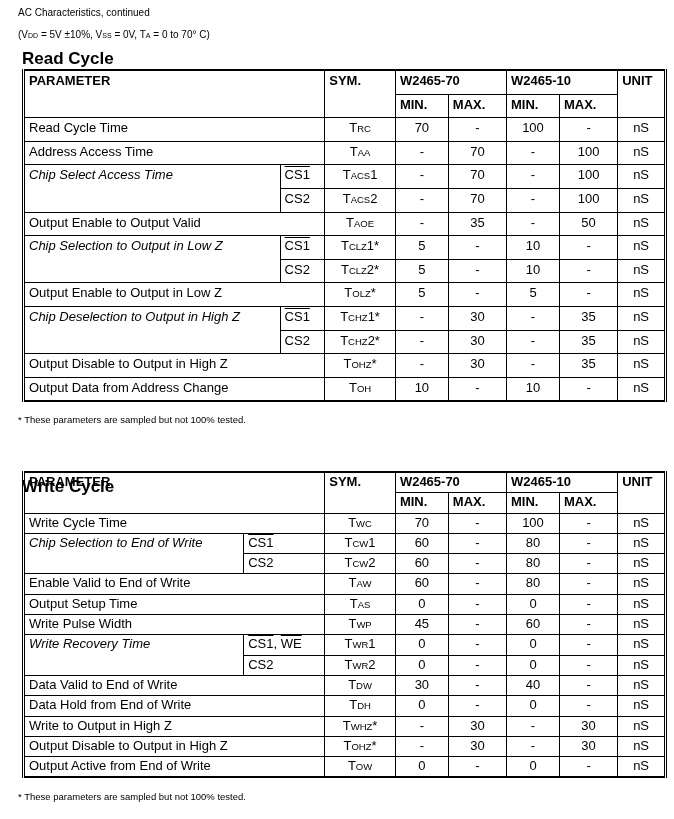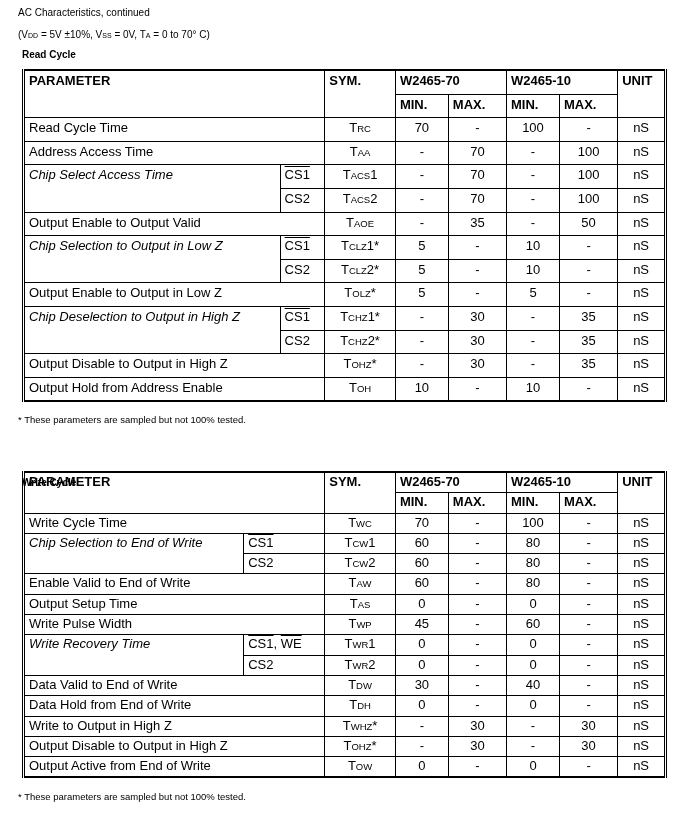--- a/index.html
+++ b/index.html
@@ -2,21 +2,21 @@
 <html><head>
 <meta charset="utf-8">
 <style>
   html, body { margin: 0; padding: 0; background: #ffffff; }
   body {
     width: 674px; height: 819px; position: relative; overflow: hidden;
     font-family: "Liberation Sans", sans-serif; color: #000;
   }
   .small { position: absolute; left: 18px; font-size: 10px; }
   .sub { font-size: 7px; }
-  .h2 { position: absolute; left: 22px; font-size: 10px; font-weight: bold; }
+  .h2 { position: absolute; left: 22px; font-size: 17px; font-weight: bold; }
   table.spec {
     position: absolute; left: 22px; width: 645px;
     border-collapse: collapse; font-size: 13px;
     border-left: 3px double #000; border-right: 3px double #000;
     border-top: 2px solid #000; border-bottom: 2px solid #000;
   }
   table.spec td, table.spec th {
     border: 1px solid #000; padding: 0 4px; vertical-align: top;
     font-weight: normal; white-space: nowrap;
   }
@@ -165,21 +165,21 @@
       <tr>
         <td colspan="2">Output Disable to Output in High Z</td>
         <td class="sym-sc">T<small>OHZ</small>*</td>
         <td class="c">-</td>
         <td class="c">30</td>
         <td class="c">-</td>
         <td class="c">35</td>
         <td class="c">nS</td>
       </tr>
       <tr>
-        <td colspan="2">Output Hold from Address Enable</td>
+        <td colspan="2">Output Data from Address Change</td>
         <td class="sym-sc">T<small>OH</small></td>
         <td class="c">10</td>
         <td class="c">-</td>
         <td class="c">10</td>
         <td class="c">-</td>
         <td class="c">nS</td>
       </tr>
     </tbody>
 </table>
 

